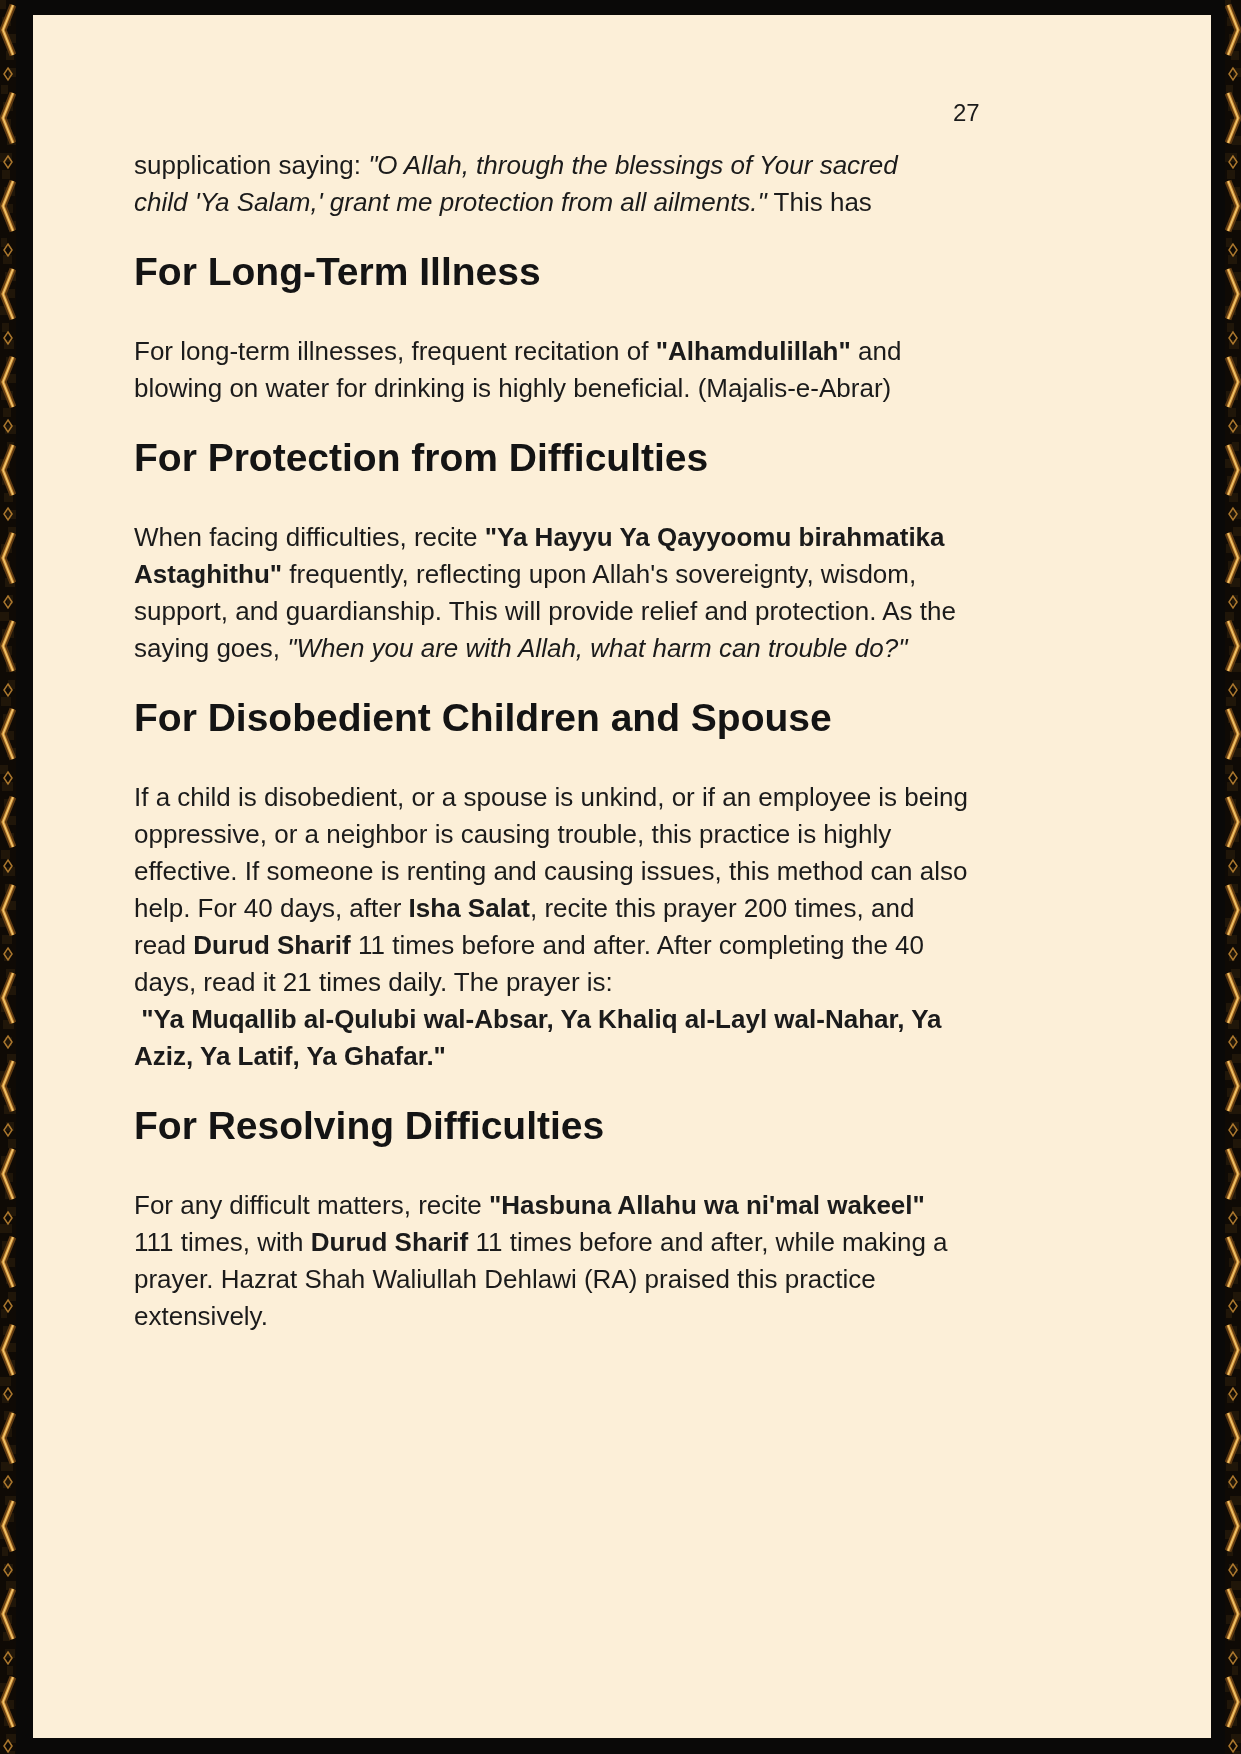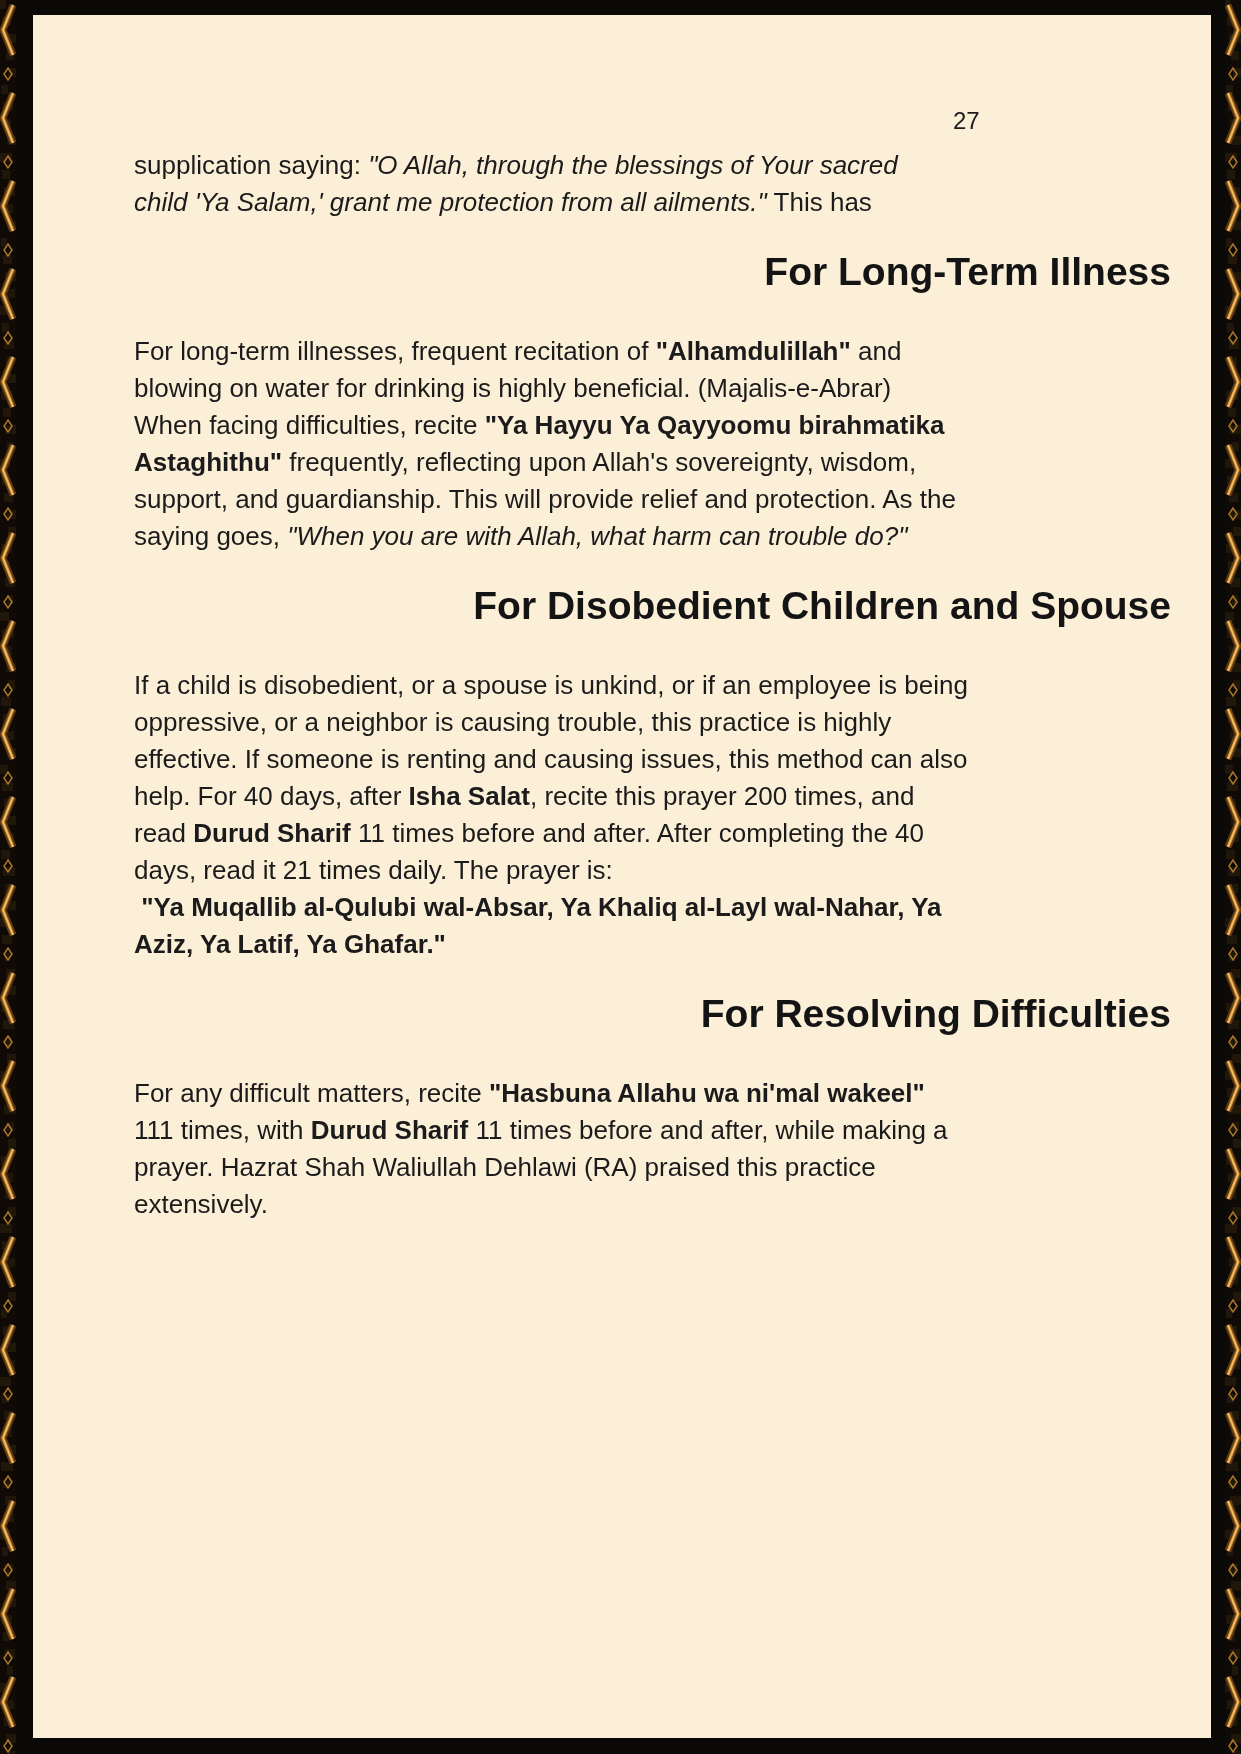--- a/index.html
+++ b/index.html
@@ -23,21 +23,21 @@
     position: absolute;
     left: 33px;
     top: 15px;
     width: 1178px;
     height: 1723px;
     background: #fcefd8;
   }
   .page-number {
     position: absolute;
     left: 920px;
-    top: 92px;
+    top: 84px;
     font-size: 24px;
     line-height: 28px;
     color: #1b1b1b;
   }
   .content {
     padding: 132px 40px 0 101px;
   }
   .para {
     margin: 0;
     font-size: 26px;
@@ -47,21 +47,20 @@
   }
   .para .b { font-weight: bold; }
   .para .i { font-style: italic; }
   .heading {
     margin: 27px 0 37px 0;
     font-size: 39px;
     line-height: 48px;
     font-weight: bold;
     color: #141414;
     white-space: nowrap;
-    text-align: right;
   }
 </style>
 </head>
 <body>
 
 <div class="stage">
 
   <svg class="strip left" width="16" height="1754" viewBox="0 0 16 1754" xmlns="http://www.w3.org/2000/svg">
       <rect x="0" y="0" width="16" height="1754" fill="#0f0a05"></rect>
       <rect x="0" y="0" width="6" height="9" fill="#31210e" opacity="0.5"></rect>
@@ -437,20 +436,21 @@
       <polyline points="3,1677 13,1702 3,1727" fill="none" stroke="#f3cb78" stroke-width="1.1"></polyline>
       <path d="M 8 1740 L 4 1746 L 8 1752 L 12 1746 Z" fill="none" stroke="#cf9137" stroke-width="1.5" opacity="0.8"></path>
     </svg>
 
   <div class="page">
     <span class="page-number">27</span>
     <div class="content" id="content">
         <p class="para"><span class="">supplication saying: </span><span class=" i">"O Allah, through the blessings of Your sacred</span><br><span class=" i">child 'Ya Salam,' grant me protection from all ailments."</span><span class=""> This has</span><br></p>
         <h2 class="heading">For Long-Term Illness</h2>
         <p class="para"><span class="">For long-term illnesses, frequent recitation of </span><span class="b">"Alhamdulillah"</span><span class=""> and</span><br><span class="">blowing on water for drinking is highly beneficial. (Majalis-e-Abrar)</span></p>
+        <h2 class="heading">For Protection from Difficulties</h2>
         <p class="para"><span class="">When facing difficulties, recite </span><span class="b">"Ya Hayyu Ya Qayyoomu birahmatika</span><br><span class="b">Astaghithu"</span><span class=""> frequently, reflecting upon Allah's sovereignty, wisdom,</span><br><span class="">support, and guardianship. This will provide relief and protection. As the</span><br><span class="">saying goes, </span><span class=" i">"When you are with Allah, what harm can trouble do?"</span></p>
         <h2 class="heading">For Disobedient Children and Spouse</h2>
         <p class="para"><span class="">If a child is disobedient, or a spouse is unkind, or if an employee is being</span><br><span class="">oppressive, or a neighbor is causing trouble, this practice is highly</span><br><span class="">effective. If someone is renting and causing issues, this method can also</span><br><span class="">help. For 40 days, after </span><span class="b">Isha Salat</span><span class="">, recite this prayer 200 times, and</span><br><span class="">read </span><span class="b">Durud Sharif</span><span class=""> 11 times before and after. After completing the 40</span><br><span class="">days, read it 21 times daily. The prayer is:</span><br><span class="b">&nbsp;"Ya Muqallib al-Qulubi wal-Absar, Ya Khaliq al-Layl wal-Nahar, Ya</span><br><span class="b">Aziz, Ya Latif, Ya Ghafar."</span></p>
         <h2 class="heading">For Resolving Difficulties</h2>
         <p class="para"><span class="">For any difficult matters, recite </span><span class="b">"Hasbuna Allahu wa ni'mal wakeel"</span><br><span class="">111 times, with </span><span class="b">Durud Sharif</span><span class=""> 11 times before and after, while making a</span><br><span class="">prayer. Hazrat Shah Waliullah Dehlawi (RA) praised this practice</span><br><span class="">extensively.</span></p>
       </div>
   </div>
 
 </div>
 

